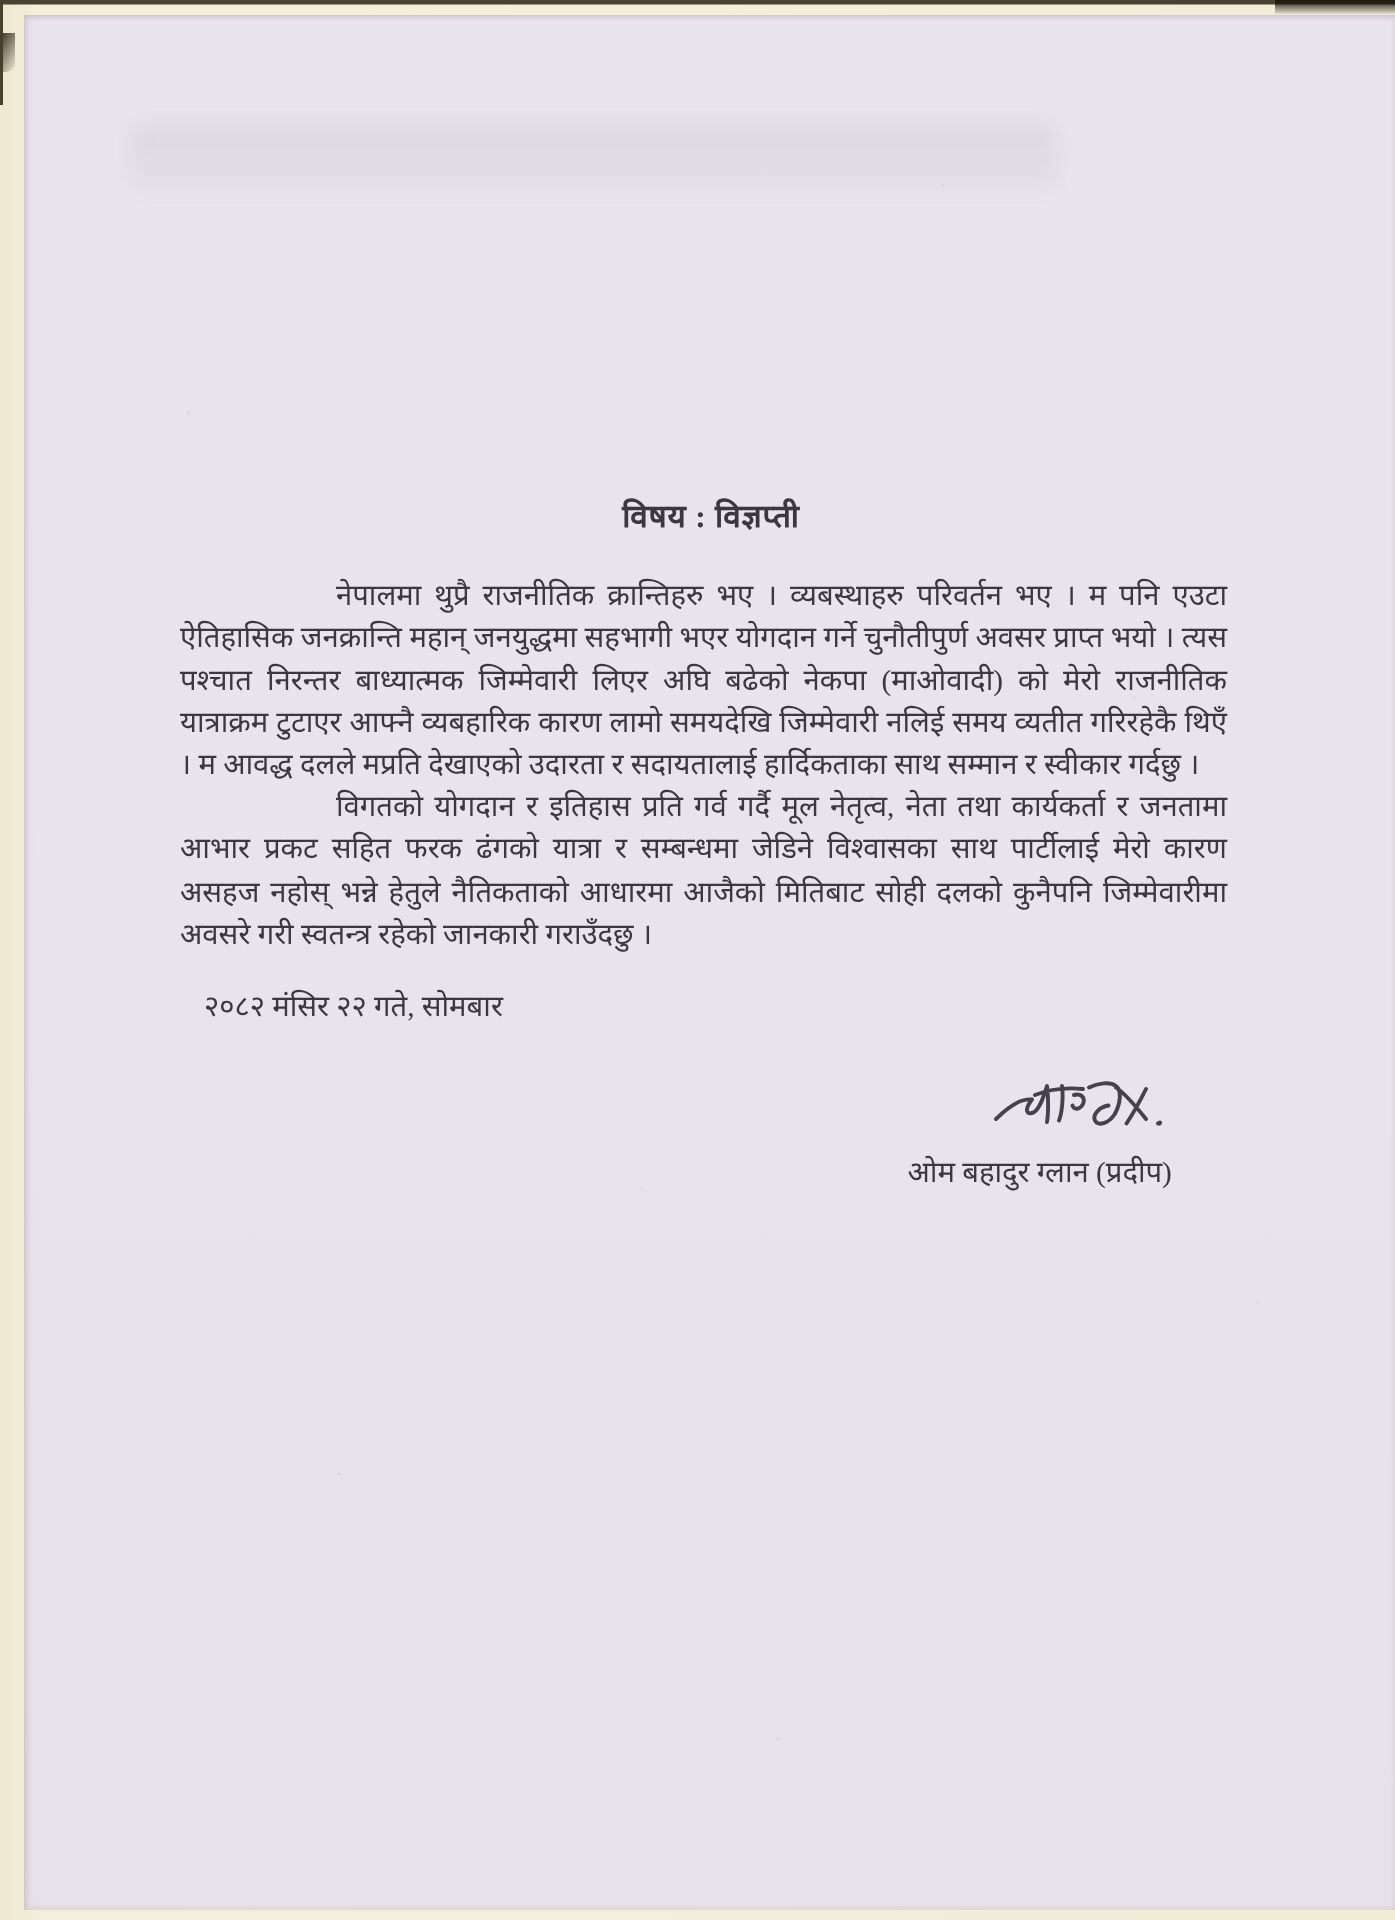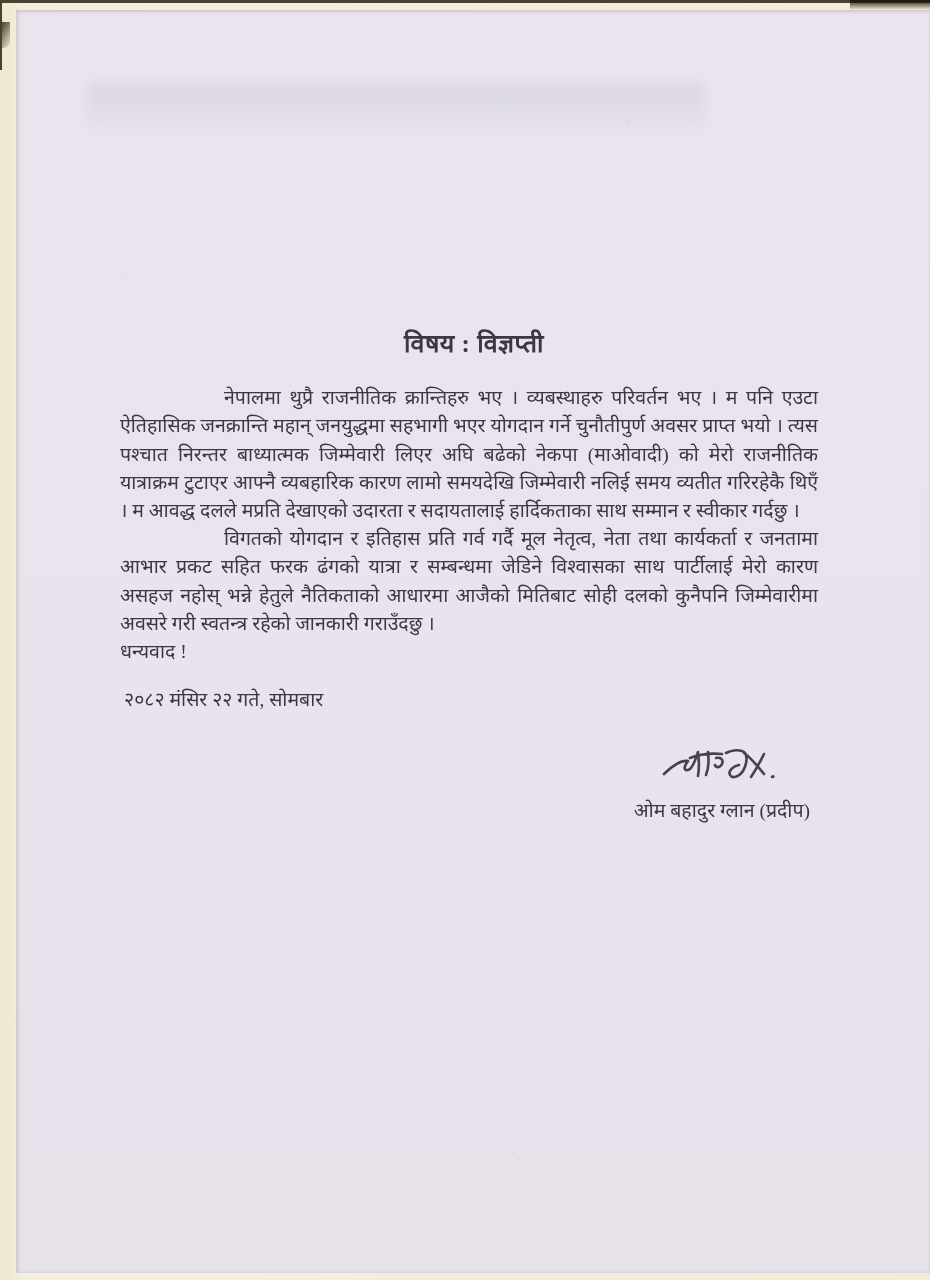--- a/index.html
+++ b/index.html
@@ -40,50 +40,49 @@
     background:linear-gradient(180deg,rgba(110,120,105,.10),rgba(110,120,105,.05));
     filter:blur(6px);border-radius:10px;pointer-events:none;
   }
   .content{
     position:relative;
     padding:0 112px 0 104px;
     font-size:19.5px;line-height:28.2px;
   }
   .subject{
     margin:320px 0 26px 10px;text-align:center;
-    font-weight:bold;font-size:25px;letter-spacing:.5px;
+    font-weight:bold;font-size:21px;letter-spacing:.5px;
   }
   p.para{margin:0;text-align:justify;text-indent:104px;}
   .thanks{margin:0;}
-  .date{margin:20px 4px 0;}
+  .date{margin:20px 16px 0;}
   .sig-block{
     width:fit-content;margin:30px 8px 0 auto;
     line-height:30px;
   }
   .sig-scribble{display:block;margin:0 0 4px 55px;}
-  .sig-name,.sig-addr{white-space:nowrap;text-align:right;}
+  .sig-name,.sig-addr{white-space:nowrap;}
 </style>
 </head>
 <body>
 
 <div class="scan">
   <div class="top-line"></div>
   <div class="tr-mark"></div>
   <div class="tl-mark"></div>
   <div class="left-line"></div>
 
   <div class="page">
     <div class="bleed"></div>
 
     <div class="content">
       <div class="subject">विषय : विज्ञप्ती</div>
 
       <p class="para">नेपालमा थुप्रै राजनीतिक क्रान्तिहरु भए । व्यबस्थाहरु परिवर्तन भए । म पनि एउटा ऐतिहासिक जनक्रान्ति महान् जनयुद्धमा सहभागी भएर योगदान गर्ने चुनौतीपुर्ण अवसर प्राप्त भयो । त्यस पश्चात निरन्तर बाध्यात्मक जिम्मेवारी लिएर अघि बढेको नेकपा (माओवादी) को मेरो राजनीतिक यात्राक्रम टुटाएर आफ्नै व्यबहारिक कारण लामो समयदेखि जिम्मेवारी नलिई समय व्यतीत गरिरहेकै थिएँ । म आवद्ध दलले मप्रति देखाएको उदारता र सदायतालाई हार्दिकताका साथ सम्मान र स्वीकार गर्दछु ।</p>
       <p class="para">विगतको योगदान र इतिहास प्रति गर्व गर्दै मूल नेतृत्व, नेता तथा कार्यकर्ता र जनतामा आभार प्रकट सहित फरक ढंगको यात्रा र सम्बन्धमा जेडिने विश्वासका साथ पार्टीलाई मेरो कारण असहज नहोस् भन्ने हेतुले नैतिकताको आधारमा आजैको मितिबाट सोही दलको कुनैपनि जिम्मेवारीमा अवसरे गरी स्वतन्त्र रहेको जानकारी गराउँदछु ।</p>
-      <p class="thanks">धन्यवाद !</p>
 
       <p class="date">२०८२ मंसिर २२ गते, सोमबार</p>
 
       <div class="sig-block">
         <svg class="sig-scribble" width="150" height="48" viewBox="0 0 150 48" fill="none">
           <path d="M4 30 C12 22, 20 16, 28 17 C24 22, 23 27, 28 26 C33 25, 36 14, 38 8 C39 15, 39 26, 38 32 M30 14 C40 10, 52 9, 62 10 M48 8 C49 16, 48 26, 46 31 M56 14 C60 13, 64 15, 62 20 C60 24, 56 24, 55 21 M66 9 C72 6, 80 5, 84 8 C88 11, 87 20, 83 27 C79 33, 72 35, 70 31 C68 27, 73 22, 79 21 M84 9 C90 13, 96 20, 104 30 M104 10 C100 18, 95 27, 91 33 M112 33 C113 32, 114 32, 113 33 Z" stroke="#46414c" stroke-width="2.6" stroke-linecap="round" stroke-linejoin="round"></path>
         </svg>
         <div class="sig-name">ओम बहादुर ग्लान (प्रदीप)</div>
       </div>
     </div>

